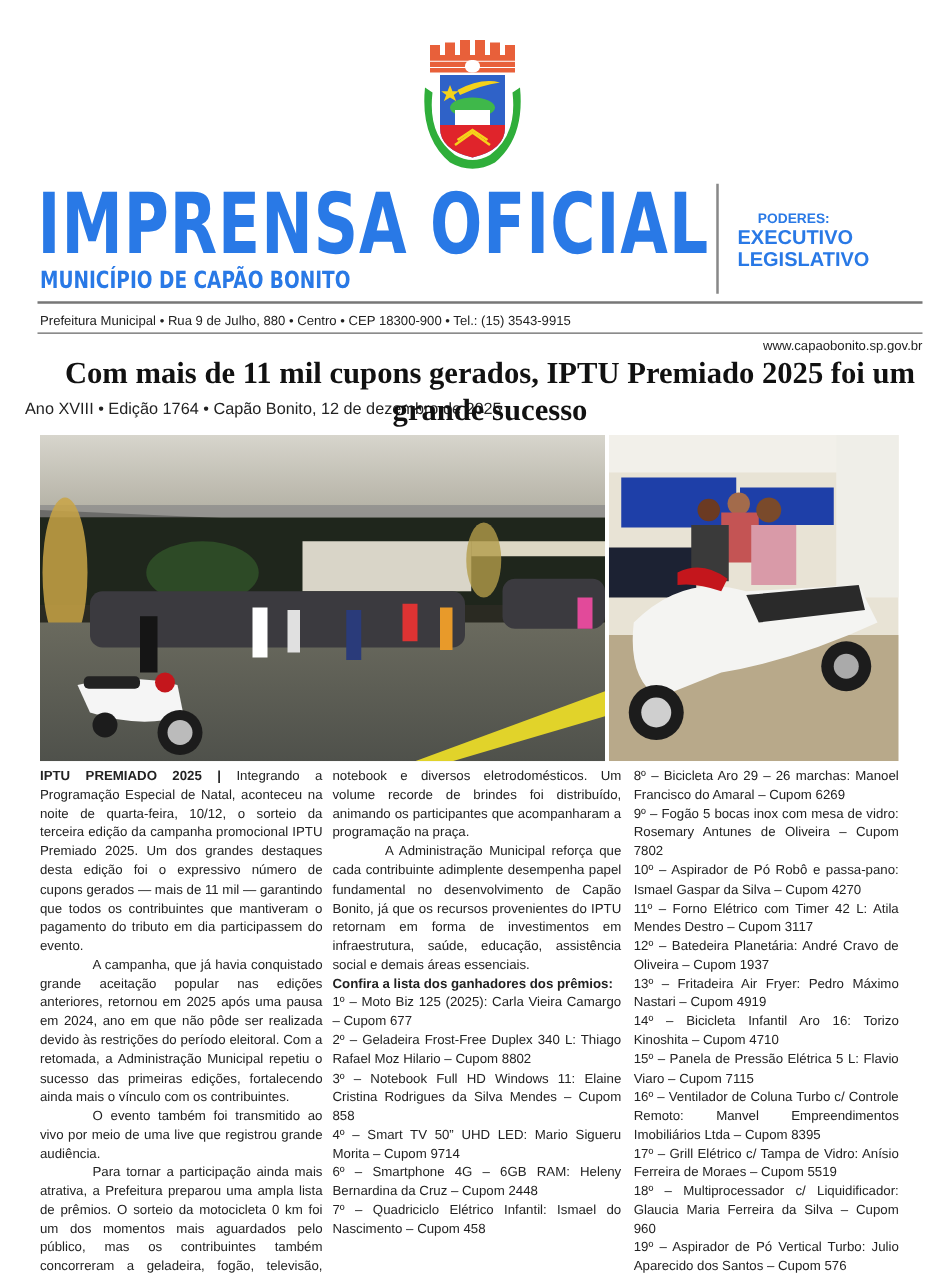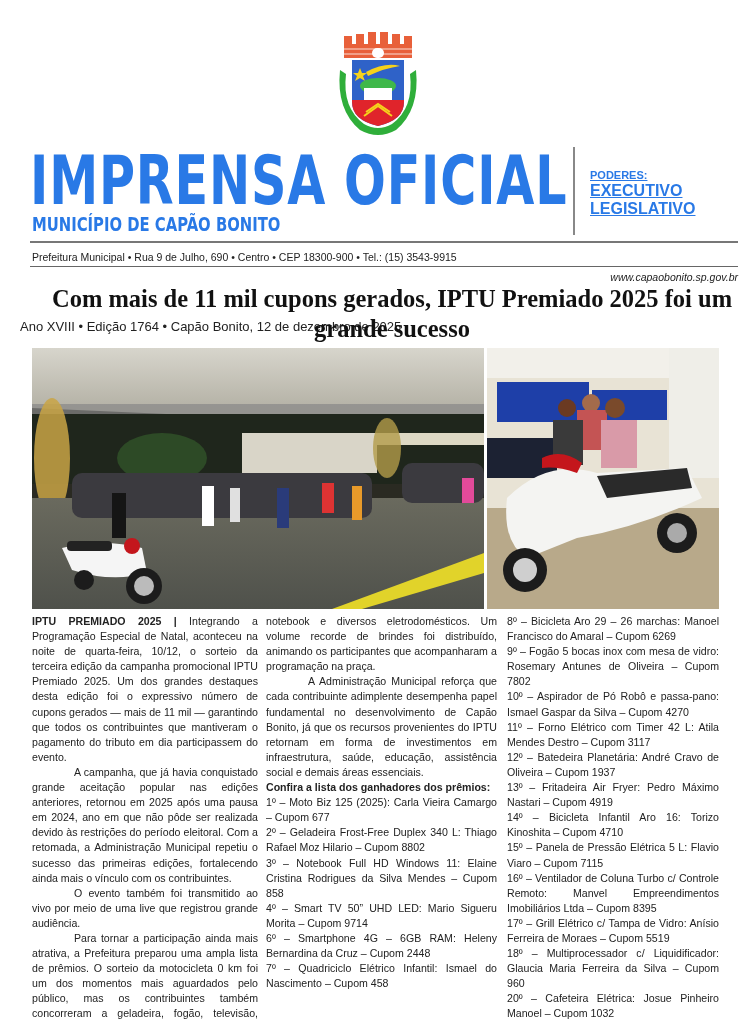--- a/index.html
+++ b/index.html
@@ -15,29 +15,29 @@
     transform: scaleX(0.82) scaleY(1.12); transform-origin: left top;
     letter-spacing: 1px; white-space: nowrap;
   }
   .masthead-sub {
     position: absolute; left: 32px; top: 213px;
     font-family: "DejaVu Sans", sans-serif; font-weight: bold;
     font-size: 19px; line-height: 22px; color: #2979e6;
     transform: scaleX(0.78); transform-origin: left top; white-space: nowrap;
   }
   .vdivider { position: absolute; left: 573px; top: 147px; width: 2px; height: 88px; background: #888; }
-  .poderes { position: absolute; left: 590px; top: 168px; width: 90px; color: #2979e6; font-weight: bold; text-decoration: underline; }
+  .poderes { position: absolute; left: 590px; top: 168px; width: 90px; text-align: center; color: #2979e6; font-weight: bold; }
   .poderes .label { font-size: 11px; line-height: 14px; }
   .poderes .item { font-size: 16px; line-height: 18px; }
 
   .rule { position: absolute; left: 30px; width: 708px; height: 1px; background: #666; }
   .rule.thick { height: 2px; background: #777; }
   .address { position: absolute; left: 32px; top: 251px; font-size: 10.5px; color: #222; white-space: nowrap; }
   .edition { position: absolute; left: 20px; top: 271px; font-size: 13px; color: #222; white-space: nowrap; margin-top: 48px; }
-  .website { position: absolute; right: 14px; top: 271px; font-size: 10.5px; color: #222; white-space: nowrap; font-style: italic; }
+  .website { position: absolute; right: 14px; top: 271px; font-size: 10.5px; color: #222; white-space: nowrap; }
 
   .headline {
     position: absolute; left: 36px; top: 284px; width: 712px; text-align: center;
     font-family: Liberation Serif, serif; font-weight: bold; font-size: 24.5px; line-height: 30px; color: #111;
   }
 
   .photo { position: absolute; overflow: hidden; }
   .photo-left { left: 32px; top: 348px; width: 452px; height: 261px; }
   .photo-right { left: 487px; top: 348px; width: 232px; height: 261px; }
 
@@ -93,21 +93,21 @@
 <div class="masthead-title">IMPRENSA OFICIAL</div>
 <div class="masthead-sub">MUNICÍPIO DE CAPÃO BONITO</div>
 <div class="vdivider"></div>
 <div class="poderes">
   <div class="label">PODERES:</div>
   <div class="item">EXECUTIVO</div>
   <div class="item">LEGISLATIVO</div>
 </div>
 
 <div class="rule thick" style="top:241px;"></div>
-<div class="address">Prefeitura Municipal • Rua 9 de Julho, 690 • Centro • CEP 18300-900 • Tel.: (15) 3543-9915</div>
+<div class="address">Prefeitura Municipal • Rua 9 de Julho, 880 • Centro • CEP 18300-900 • Tel.: (15) 3543-9915</div>
 <div class="rule" style="top:266px;"></div>
 <div class="edition">Ano XVIII • Edição 1764 • Capão Bonito, 12 de dezembro de 2025</div>
 <div class="website">www.capaobonito.sp.gov.br</div>
 
 <div class="headline">Com mais de 11 mil cupons gerados, IPTU Premiado 2025 foi um grande sucesso</div>
 
 <div class="photo photo-left">
   <svg width="452" height="261" viewBox="0 0 452 261">
     <defs>
       <linearGradient id="tent" x1="0" y1="0" x2="0" y2="1">
@@ -205,14 +205,15 @@
   <p class="prize">9º – Fogão 5 bocas inox com mesa de vidro: Rosemary Antunes de Oliveira – Cupom 7802</p>
   <p class="prize">10º – Aspirador de Pó Robô e passa-pano: Ismael Gaspar da Silva – Cupom 4270</p>
   <p class="prize">11º – Forno Elétrico com Timer 42 L: Atila Mendes Destro – Cupom 3117</p>
   <p class="prize">12º – Batedeira Planetária: André Cravo de Oliveira – Cupom 1937</p>
   <p class="prize">13º – Fritadeira Air Fryer: Pedro Máximo Nastari – Cupom 4919</p>
   <p class="prize">14º – Bicicleta Infantil Aro 16: Torizo Kinoshita – Cupom 4710</p>
   <p class="prize">15º – Panela de Pressão Elétrica 5 L: Flavio Viaro – Cupom 7115</p>
   <p class="prize">16º – Ventilador de Coluna Turbo c/ Controle Remoto: Manvel Empreendimentos Imobiliários Ltda – Cupom 8395</p>
   <p class="prize">17º – Grill Elétrico c/ Tampa de Vidro: Anísio Ferreira de Moraes – Cupom 5519</p>
   <p class="prize">18º – Multiprocessador c/ Liquidificador: Glaucia Maria Ferreira da Silva – Cupom 960</p>
+  <p class="prize">19º – Aspirador de Pó Vertical Turbo: Julio Aparecido dos Santos – Cupom 576</p>
   <p class="prize">20º – Cafeteira Elétrica: Josue Pinheiro Manoel – Cupom 1032</p>
 </div>
 
 </body></html>

